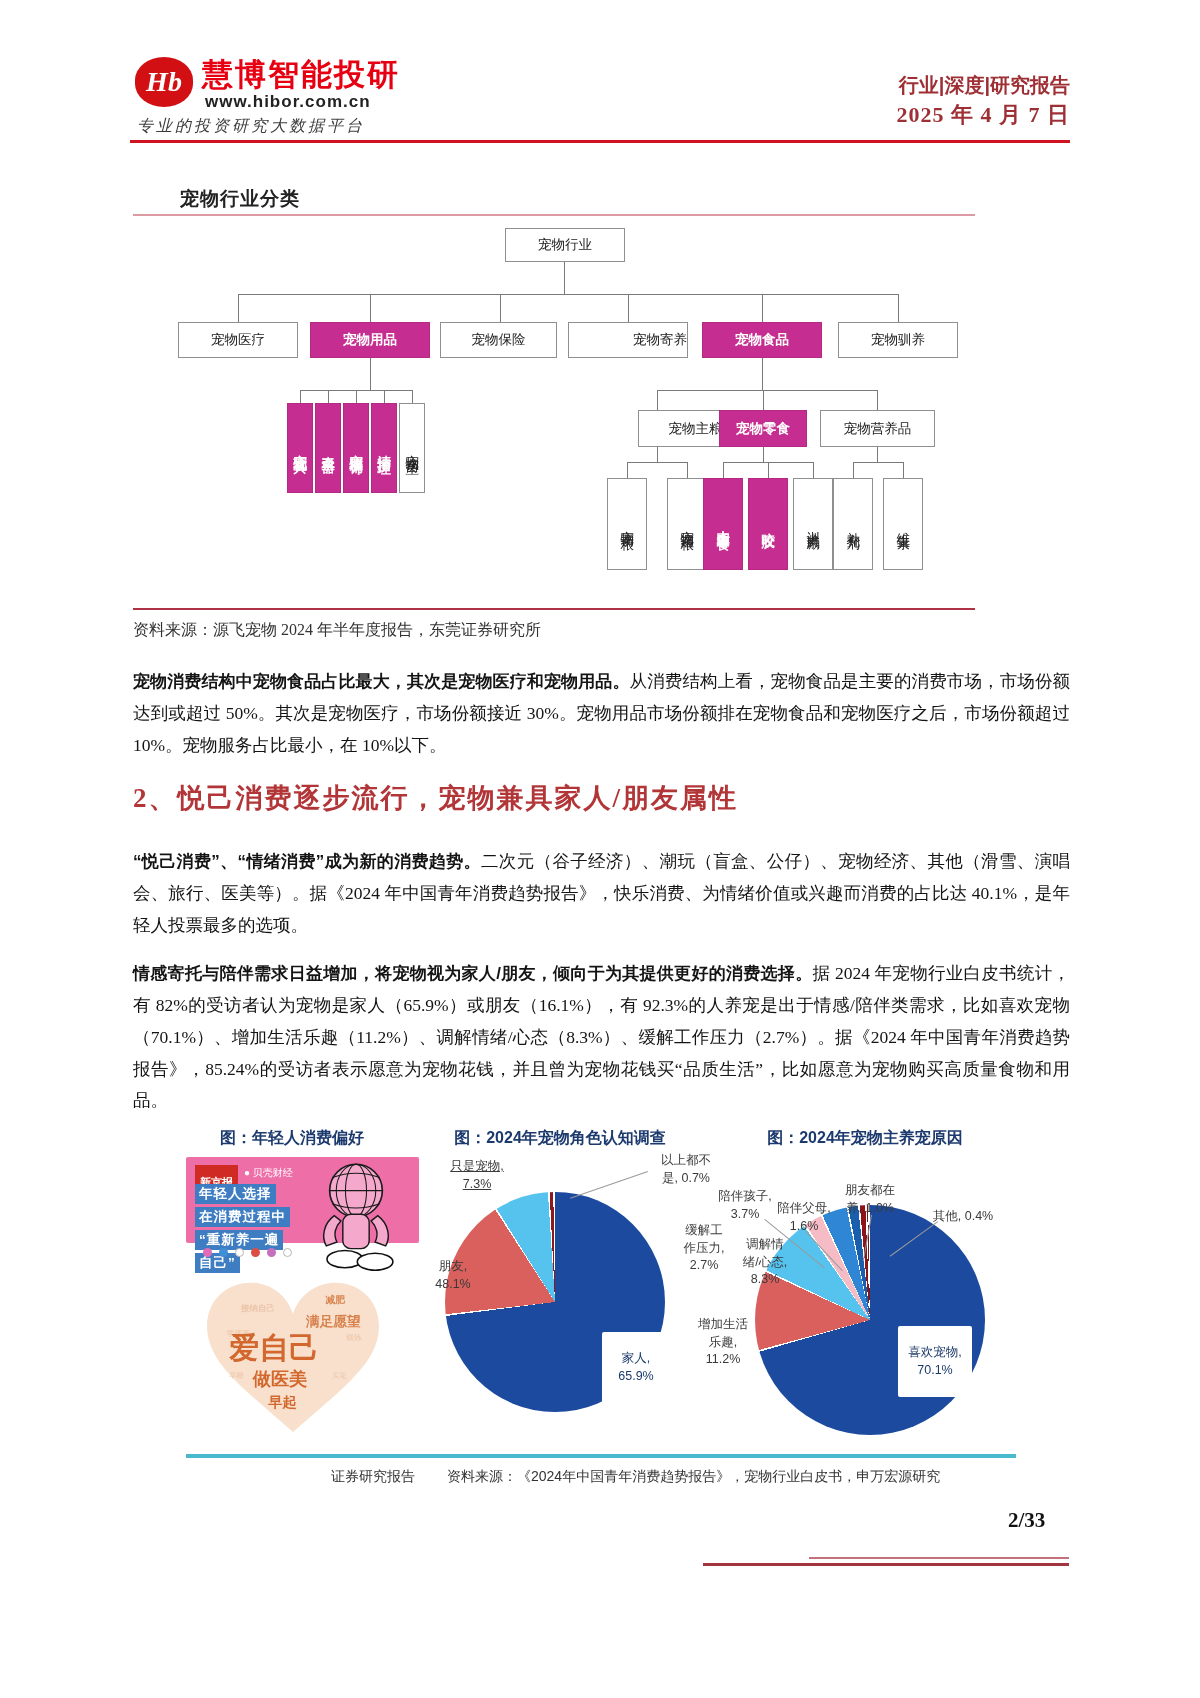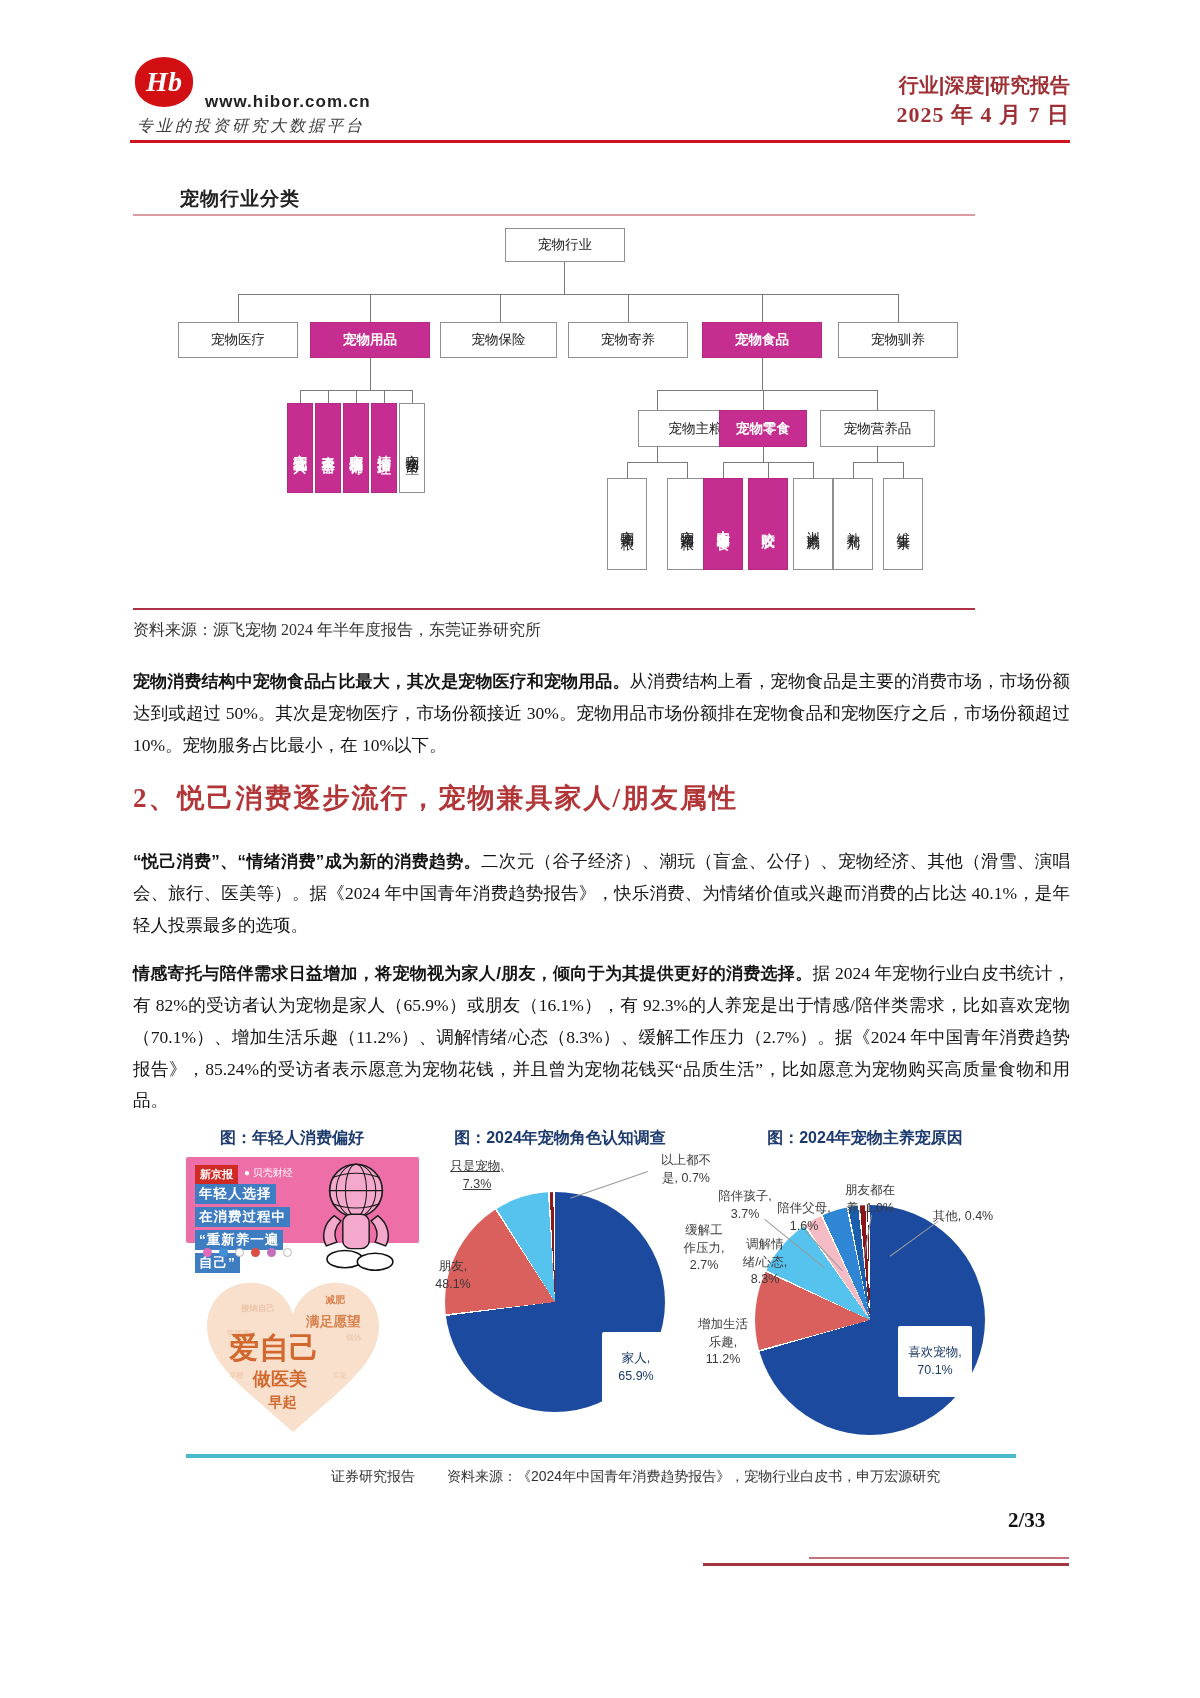--- a/index.html
+++ b/index.html
@@ -31,21 +31,21 @@
   .para{position:absolute;left:133px;width:937px;font-size:17.5px;line-height:1.82;text-align:justify;color:#141414;}
   .para b{font-family:"Liberation Sans",sans-serif;font-size:17px;}
   .h2{position:absolute;left:133px;top:780px;font:bold 27px "Liberation Serif",serif;color:#b23538;letter-spacing:2px;}
   
   .figtitle{position:absolute;font:bold 16px "Liberation Sans",sans-serif;color:#1d3a6e;text-align:center;}
   .pie{position:absolute;border-radius:50%;}
   .pl{position:absolute;font:12.5px "Liberation Sans",sans-serif;color:#3a3a3a;white-space:pre-line;text-align:center;line-height:1.4;}
   .plbox{background:#fff;padding:18px 3px;border-radius:2px;color:#1c3a6b;}
   .leader{position:absolute;height:1px;background:#9a9a9a;transform-origin:0 0;}
   .card{position:absolute;left:186px;top:1157px;width:233px;height:86px;background:#ee6fa8;border-radius:2px;}
-  .badge{position:absolute;left:9px;top:8px;background:#cf2a23;color:#fff;font:bold 11px "Liberation Sans",sans-serif;padding:2px 5px;}
+  .badge{position:absolute;left:9px;top:8px;background:#cf2a23;color:#fff;font:bold 11px "Liberation Sans",sans-serif;padding:10px 5px;}
   .cbrand{position:absolute;left:58px;top:9px;color:#fff;font:10px "Liberation Sans",sans-serif;}
   .cline{display:table;background:#3e7dc2;color:#fff;font:bold 13.5px "Liberation Sans",sans-serif;
          padding:1px 4px;margin:0 0 3px 9px;letter-spacing:1px;}
   .clines{position:absolute;left:0;top:27px;}
   .dots{position:absolute;left:203px;top:1248px;display:flex;gap:7px;}
   .dots i{width:9px;height:9px;border-radius:50%;display:block;}
   .d1{background:#e06cb8;} .d2{background:#3f8fd6;} .d3{background:#fff;border:1px solid #b5b5b5;box-sizing:border-box;}
   .d4{background:#d94f45;} .d5{background:#c570be;} .d6{background:#fff;border:1px solid #b5b5b5;box-sizing:border-box;}
   
   .cyanline{position:absolute;left:186px;top:1454px;width:830px;height:4px;background:#49b9cd;}
@@ -54,20 +54,21 @@
   .pageno{position:absolute;left:1008px;top:1508px;font:bold 21px "Liberation Serif",serif;color:#111;}
   .red-a{position:absolute;left:809px;top:1557px;width:260px;height:2px;background:#c5717c;}
   .red-b{position:absolute;left:703px;top:1563px;width:366px;height:3px;background:#a23540;}
 </style>
 </head>
 <body>
 
 <div id="page">
 
   <div class="logo-mark">Hb</div>
+  <div class="brand">慧博智能投研</div>
   <div class="site">www.hibor.com.cn</div>
   <div class="slogan">专业的投资研究大数据平台</div>
   <div class="doctype">行业|深度|研究报告</div>
   <div class="rptdate">2025 年 4 月 7 日</div>
   <div class="hrule"></div>
 
   <div class="figcap">宠物行业分类</div>
   <div class="pinkline"></div>
 
   <div class="node" style="left:505px;top:228px;width:120px;height:34px;">
@@ -85,21 +86,21 @@
 
   <div class="node" style="left:178px;top:322px;width:120px;height:36px;">
       <span>宠物医疗</span>
     </div>
   <div class="node m" style="left:310px;top:322px;width:120px;height:36px;">
       <span>宠物用品</span>
     </div>
   <div class="node" style="left:440px;top:322px;width:117px;height:36px;">
       <span>宠物保险</span>
     </div>
-  <div class="node" style="left:568px;top:322px;width:120px;height:36px;">
+  <div class="node" style="left:568px;top:322px;width:120px;height:36px;justify-content:flex-end;">
       <span>宠物寄养</span>
     </div>
   <div class="node m" style="left:702px;top:322px;width:120px;height:36px;">
       <span>宠物食品</span>
     </div>
   <div class="node" style="left:838px;top:322px;width:120px;height:36px;">
       <span>宠物驯养</span>
     </div>
 
   <div class="vl" style="left:370px;top:358px;height:32px;"></div>

